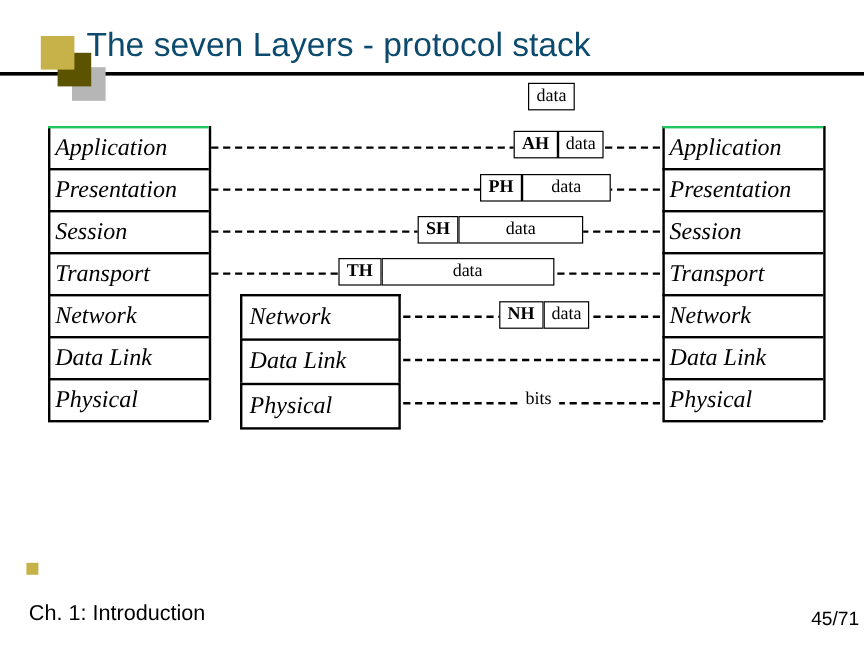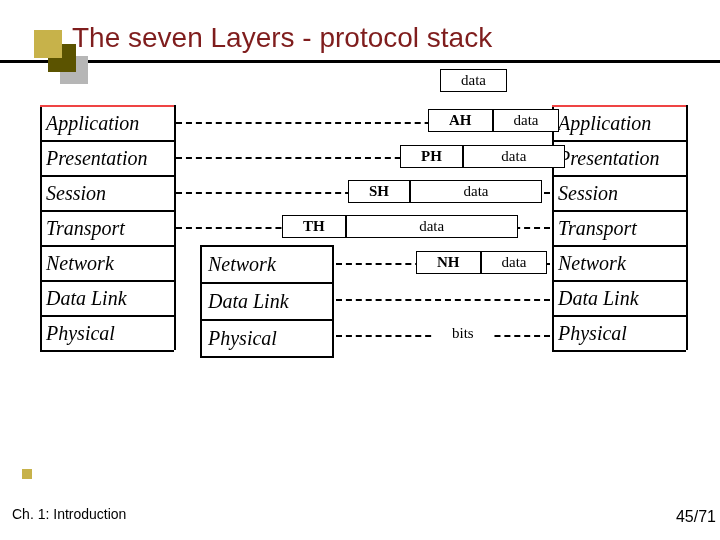--- a/index.html
+++ b/index.html
@@ -1,52 +1,52 @@
 <!DOCTYPE html>
 <html><head>
 <meta charset="utf-8">
 <style>
 html,body{margin:0;padding:0}
 body{width:720px;height:540px;background:#fff;font-family:Arial,Helvetica,sans-serif;position:relative}
 
 .title-bar{padding:22px 0 6px 72px;border-bottom:3px solid #000;position:relative}
-.title-text{font-size:28px;color:#7f1d1d}
+.title-text{font-size:28px;color:#0c4a6e}
 .sq{position:absolute;width:28px;height:28px}
 .sq1{left:34px;top:30px;background:#c7b24a;z-index:3}
 .sq2{left:48px;top:44px;background:#5b5300;z-index:2}
 .sq3{left:60px;top:56px;background:#b6b6b6;z-index:1}
 
 .diagram{position:relative;margin:42px 0 0 0;height:320px}
 
 .col{position:absolute;top:0}
 .col-left{left:40px;width:134px}
 .col-right{left:552px;width:134px}
 .layer-row{height:33px;border-top:2px solid #000;display:flex;align-items:center;padding-left:6px;font-family:"Times New Roman",serif;font-style:italic;font-size:20px}
-.col .layer-row:first-child{border-top:2px solid #ef4444}
+.col .layer-row:first-child{border-top:2px solid #22c55e}
 .col .cap-top{border-top:2px solid #000}
 .col .cap-bot{border-bottom:2px solid #000}
 .vline-l{position:absolute;left:40px;top:0;width:0;height:245px;border-left:2px solid #000}
 .vline-l2{position:absolute;left:174px;top:0;width:0;height:245px;border-left:2px solid #000}
 .vline-r{position:absolute;left:552px;top:0;width:0;height:245px;border-left:2px solid #000}
 .vline-r2{position:absolute;left:686px;top:0;width:0;height:245px;border-left:2px solid #000}
 
 .dash{position:absolute;border-top:2px dashed #000;height:0}
 
 .col-mid{position:absolute;left:200px;width:134px;top:140px}
 .mid-row{height:35px;border:2px solid #000;border-bottom:none;display:flex;align-items:center;padding-left:6px;font-family:"Times New Roman",serif;font-style:italic;font-size:20px}
 .mid-row:last-child{border-bottom:2px solid #000}
 
 .pkt{position:absolute;display:flex;font-family:"Times New Roman",serif;font-size:15px}
-.pkt div{border:1.5px solid #000;padding:2px 20px;text-align:center;background:#fff}
+.pkt div{border:1.5px solid #000;padding:2px 6px;text-align:center;background:#fff}
 .pkt .hdr{font-weight:bold}
 
 .bullet{position:absolute;left:22px;bottom:56px;right:4px;font-size:18px}
 .bullet .dot{display:inline-block;width:10px;height:10px;background:#c7b24a;margin-right:6px}
 
-.chapter{position:absolute;left:12px;bottom:18px;font-size:14px}
+.chapter{position:absolute;left:24px;bottom:18px;font-size:18px}
 .pagenum{position:absolute;right:4px;bottom:14px;font-size:16px}
 </style>
 </head>
 <body>
 
 <div class="sq sq3"></div>
 <div class="sq sq2"></div>
 <div class="sq sq1"></div>
 <div class="title-bar">
   <span class="title-text">The seven Layers - protocol stack</span>

